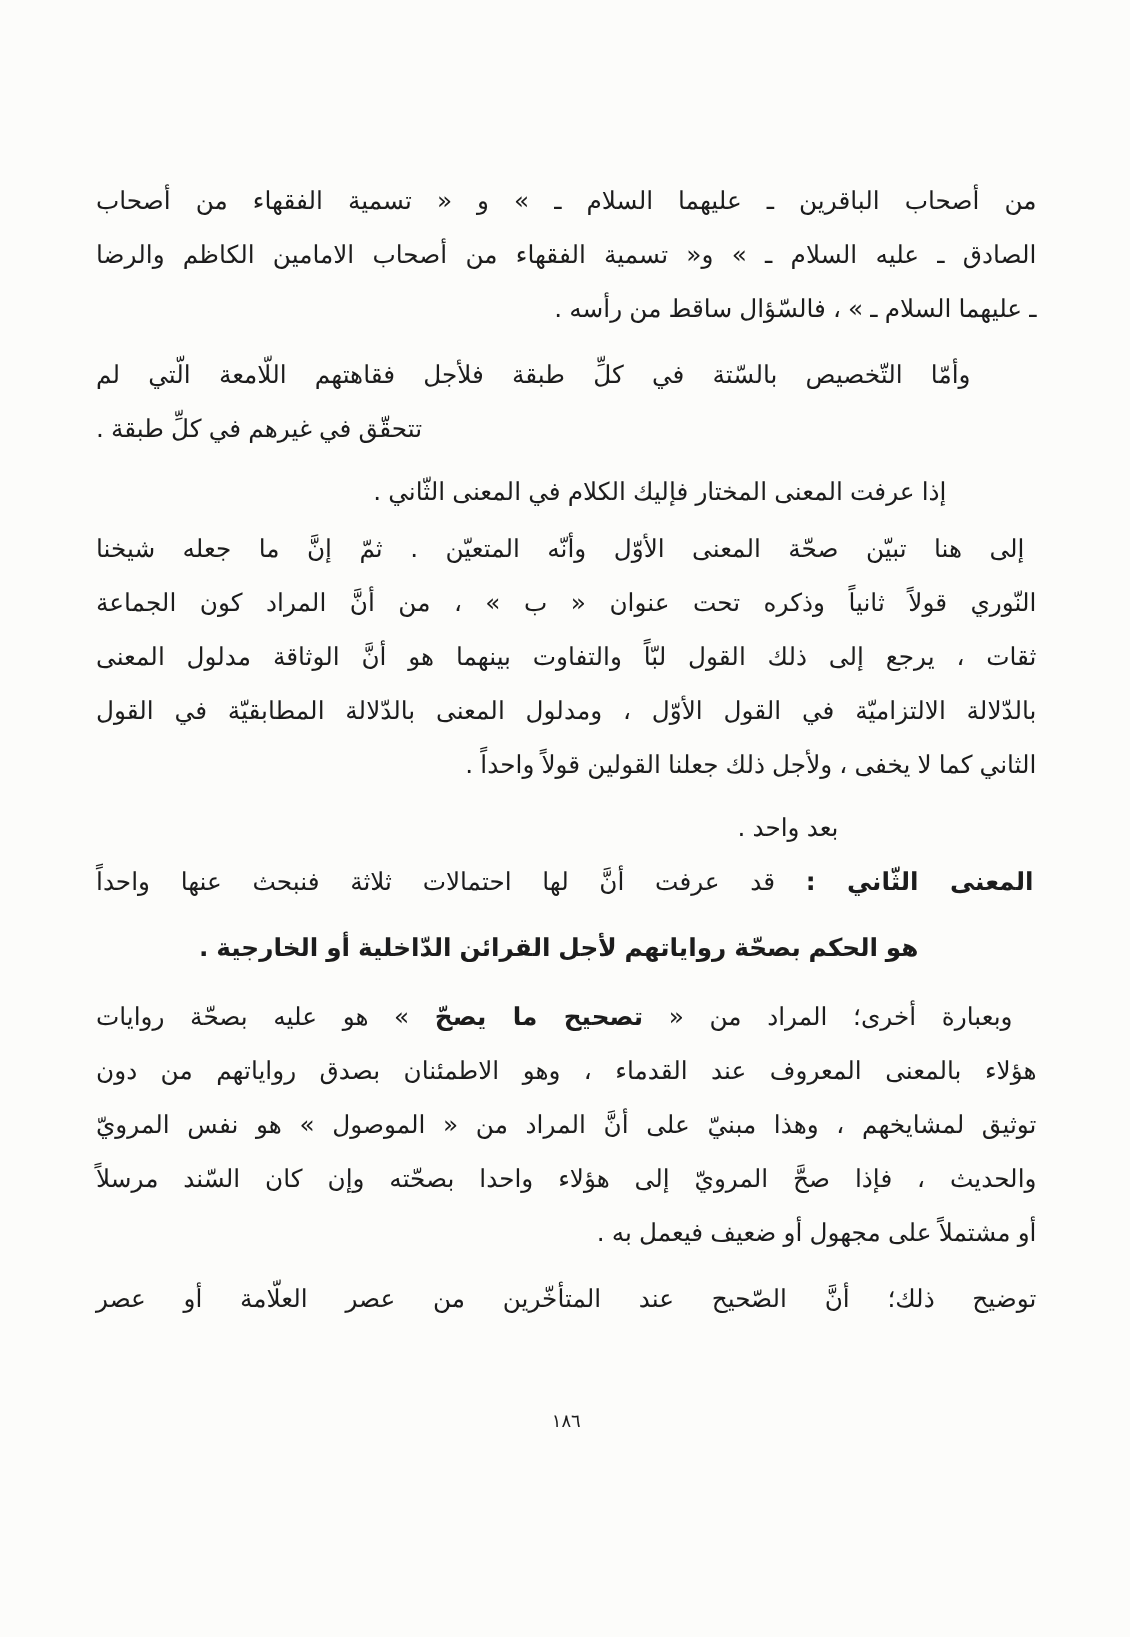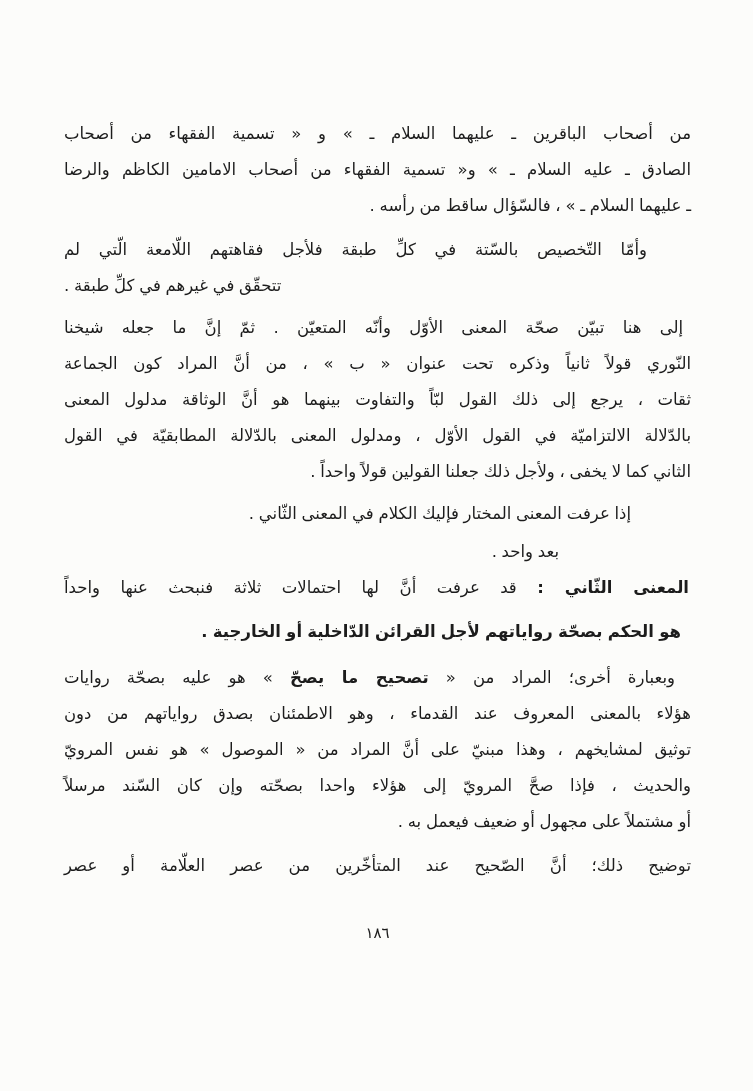--- a/index.html
+++ b/index.html
@@ -23,55 +23,55 @@
     direction: rtl;
   }
   
   .jf { text-align: justify; text-align-last: justify; }
   
   .al { text-align: right; }
   
   .ar { text-align: right; }
   
   .ac { text-align: left; }
-  .b { font-weight: bold; }
+  .b { font-weight: bold; text-align: center; }
   .pageno {
-    margin-top: 40px;
+    margin-top: 56px;
     text-align: center;
-    font-size: 15px;
+    font-size: 12px;
     letter-spacing: 3px;
     color: #1c1c1c;
   }
 </style>
 </head>
 <body>
 
 <div class="page">
 
   <div class="para" style="margin-bottom:8px">
     <div class="line jf">من أصحاب الباقرين ـ عليهما السلام ـ » و « تسمية الفقهاء من أصحاب</div>
     <div class="line jf">الصادق ـ عليه السلام ـ » و« تسمية الفقهاء من أصحاب الامامين الكاظم والرضا</div>
     <div class="line al" style="padding-left:258px">ـ عليهما السلام ـ » ، فالسّؤال ساقط من رأسه .</div>
   </div>
 
   <div class="para" style="margin-bottom:6px">
     <div class="line jf" style="padding-right:44px">وأمّا التّخصيص بالسّتة في كلِّ طبقة فلأجل فقاهتهم اللّامعة الّتي لم</div>
     <div class="line ac">تتحقّق في غيرهم في كلِّ طبقة .</div>
   </div>
 
+  <div class="para" style="margin-bottom:2px">
+    <div class="line ar" style="padding-right:60px">إذا عرفت المعنى المختار فإليك الكلام في المعنى الثّاني .</div>
+  </div>
+
   <div class="para" style="margin-bottom:6px">
     <div class="line jf" style="padding-right:8px">إلى هنا تبيّن صحّة المعنى الأوّل وأنّه المتعيّن . ثمّ إنَّ ما جعله شيخنا</div>
     <div class="line jf">النّوري قولاً ثانياً وذكره تحت عنوان « ب » ، من أنَّ المراد كون الجماعة</div>
     <div class="line jf">ثقات ، يرجع إلى ذلك القول لبّاً والتفاوت بينهما هو أنَّ الوثاقة مدلول المعنى</div>
     <div class="line jf">بالدّلالة الالتزاميّة في القول الأوّل ، ومدلول المعنى بالدّلالة المطابقيّة في القول</div>
     <div class="line al" style="padding-left:70px">الثاني كما لا يخفى ، ولأجل ذلك جعلنا القولين قولاً واحداً .</div>
-  </div>
-
-  <div class="para" style="margin-bottom:2px">
-    <div class="line ar" style="padding-right:60px">إذا عرفت المعنى المختار فإليك الكلام في المعنى الثّاني .</div>
   </div>
 
   <div class="para" style="margin-bottom:8px">
     <div class="line ar" style="padding-right:132px">بعد واحد .</div>
     <div class="line jf" style="padding-right:2px"><span class="b">المعنى الثّاني :</span><span> قد عرفت أنَّ لها احتمالات ثلاثة فنبحث عنها واحداً</span></div>
   </div>
 
   <div class="para" style="margin-bottom:6px">
     <div class="line ar b" style="padding-right:32px"></div>
   </div>

